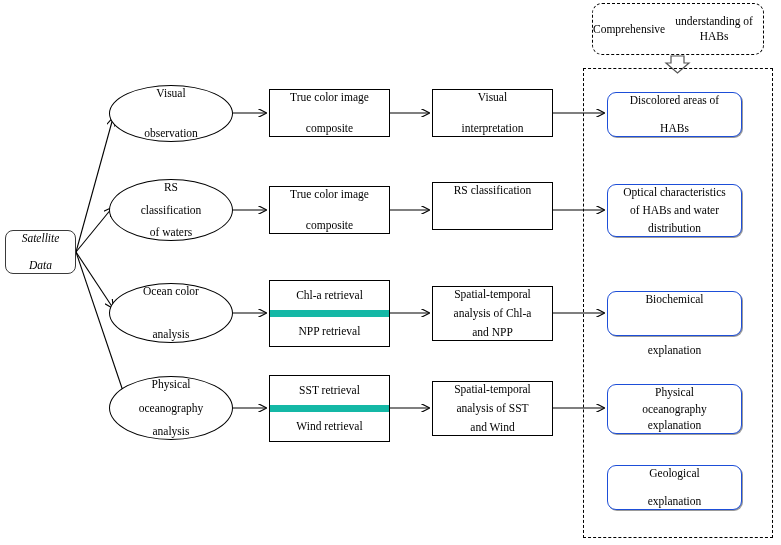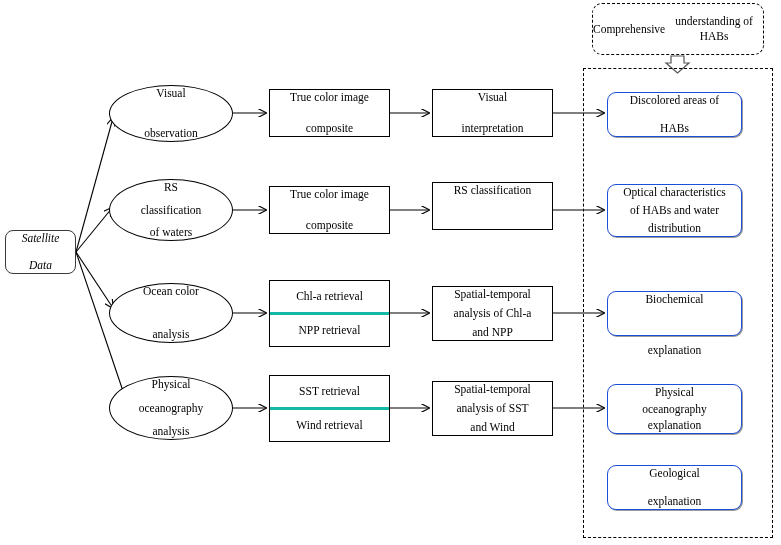--- a/index.html
+++ b/index.html
@@ -91,21 +91,21 @@
     padding: 0;
   }
   .split .half {
     flex: 1 1 50%;
     display: flex;
     align-items: center;
     justify-content: center;
     text-align: center;
     font-size: 11.5px;
   }
-  .split .half.top { border-bottom: 3px solid #14b8a6; }
+  .split .half.top { border-bottom: 7px solid #14b8a6; }
   .line { display: block; }
 </style>
 </head>
 <body>
 
 <div id="canvas">
 
   <svg id="svg-layer" viewBox="0 0 781 545" xmlns="http://www.w3.org/2000/svg">
     <defs>
       <marker id="arrowOpen" viewBox="0 0 10 10" refX="9" refY="5" markerWidth="8" markerHeight="8" orient="auto-start-reverse">

